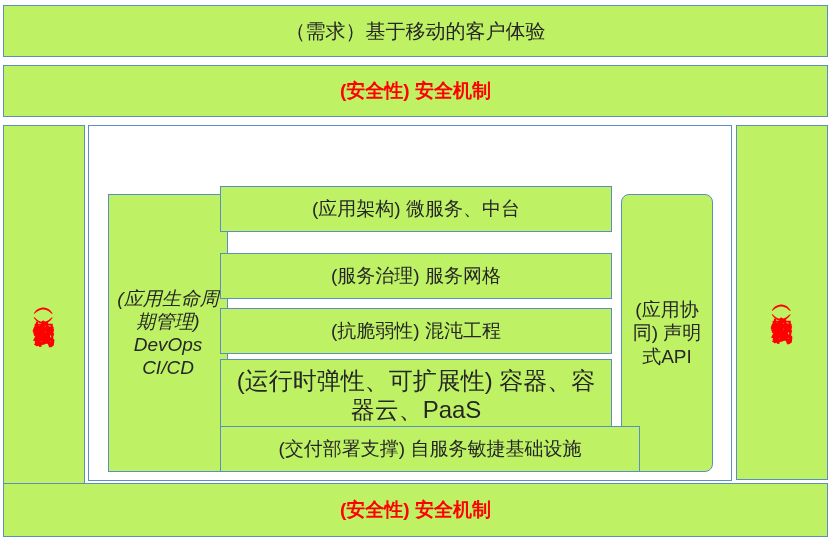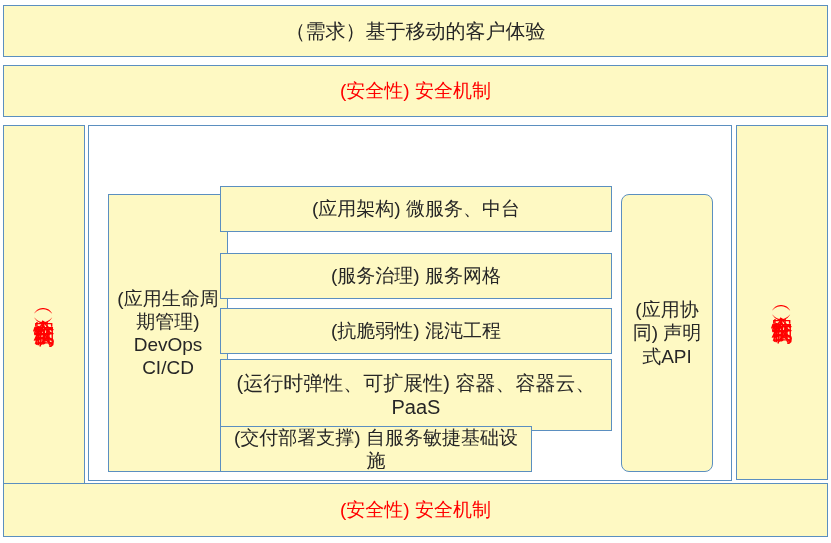--- a/index.html
+++ b/index.html
@@ -13,35 +13,35 @@
     font-family: "Liberation Sans", "DejaVu Sans", sans-serif;
     color: #2b2b2b;
     overflow: hidden;
   }
 
   
   .box {
     position: absolute;
     box-sizing: border-box;
     border: 1.5px solid #5b8fc0;
-    background: #fef9c3;
+    background: #bef264;
     display: flex;
     align-items: center;
     justify-content: center;
     text-align: center;
     line-height: 1.22;
   }
 
   .txt {
     display: block;
     padding: 0 6px;
     white-space: pre-wrap;
   }
 
-  .red   { color: #ff0000; font-weight: normal; }
+  .red   { color: #ff0000; font-weight: bold; }
   .dark  { color: #262626; }
 
   
   .vertical {
     writing-mode: vertical-rl;
     text-orientation: upright;
     letter-spacing: 1px;
     line-height: 1.05;
   }
 
@@ -52,28 +52,28 @@
   #security-top     { left: 3px;   top: 65px;   width: 825px; height: 52px;  font-size: 19px; }
   #security-bottom  { left: 3px;   top: 483px;  width: 825px; height: 54px;  font-size: 19px; }
 
   #security-left    { left: 3px;   top: 125px;  width: 82px;  height: 360px; font-size: 21px; }
   #security-right   { left: 736px; top: 125px;  width: 92px;  height: 355px; font-size: 21px; }
 
   #core-container   { left: 88px;  top: 125px;  width: 644px; height: 356px; border: 1.5px solid #5b8fc0; background:#fff; }
 
   #design-principles{ left: 105px; top: 133px;  width: 520px; height: 50px;  font-size: 19px; }
 
-  #devops-col       { left: 108px; top: 194px;  width: 120px; height: 278px; font-size: 19px; }
+  #devops-col       { left: 108px; top: 194px;  width: 120px; height: 278px; font-size: 19px; font-style: italic; }
   #api-col          { left: 621px; top: 194px;  width: 92px;  height: 278px; font-size: 19px; border-radius: 8px; }
 
   #app-arch         { left: 220px; top: 186px;  width: 392px; height: 46px;  font-size: 19px; }
   #svc-gov          { left: 220px; top: 253px;  width: 392px; height: 46px;  font-size: 19px; }
   #anti-fragile     { left: 220px; top: 308px;  width: 392px; height: 46px;  font-size: 19px; }
-  #runtime-elastic  { left: 220px; top: 359px;  width: 392px; height: 72px;  font-size: 20px; }
-  #delivery-deploy  { left: 220px; top: 426px;  width: 312px; height: 46px;  font-size: 19px; }
+  #runtime-elastic  { left: 220px; top: 359px;  width: 392px; height: 72px;  font-size: 24px; }
+  #delivery-deploy  { left: 220px; top: 426px;  width: 420px; height: 46px;  font-size: 19px; }
 </style>
 </head>
 <body>
 
 <div id="diagram-root">
 
   <div class="box" id="demand-bar">
     <span class="txt dark">（需求）基于移动的客户体验</span>
   </div>
 

